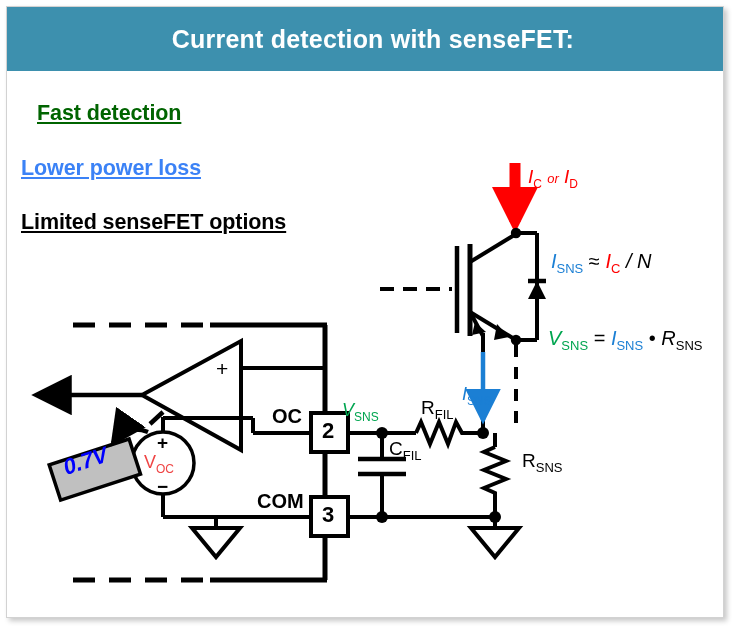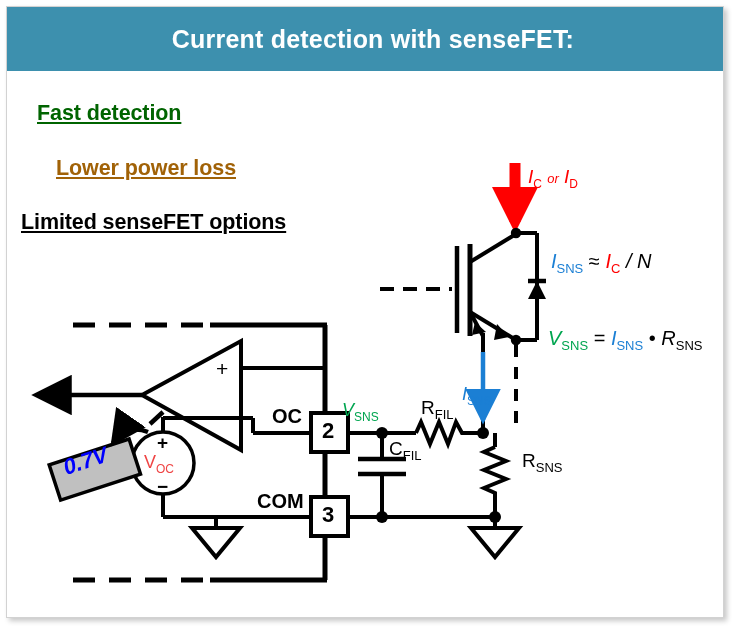--- a/index.html
+++ b/index.html
@@ -51,21 +51,21 @@
 
 <div id="slide">
 
   <div id="frame"></div>
 
   <div id="header" style="background: rgb(61, 144, 174);">
     <div id="header-title">Current detection with senseFET:</div>
   </div>
 
   <div class="bullet" id="b0" style="color: rgb(0, 100, 0);">Fast detection</div>
-  <div class="bullet" id="b1" style="color: #a16207; margin-left: 35px;">Lower power loss</div>
+  <div class="bullet" id="b1" style="color: #3b82f6;">Lower power loss</div>
   <div class="bullet" id="b2" style="color: #000000;">Limited senseFET options</div>
 
   <svg id="canvas" viewBox="0 0 738 631" xmlns="http://www.w3.org/2000/svg">
 
     <defs>
       <marker id="arrowBlack" markerWidth="9" markerHeight="9" refX="7.5" refY="4.5" orient="auto">
         <path d="M0,0 L9,4.5 L0,9 Z" fill="#000"></path>
       </marker>
       <marker id="arrowBlue" markerWidth="8" markerHeight="8" refX="7" refY="4" orient="auto">
         <path d="M0,0 L8,4 L0,8 Z" fill="#1b7fd4"></path>

